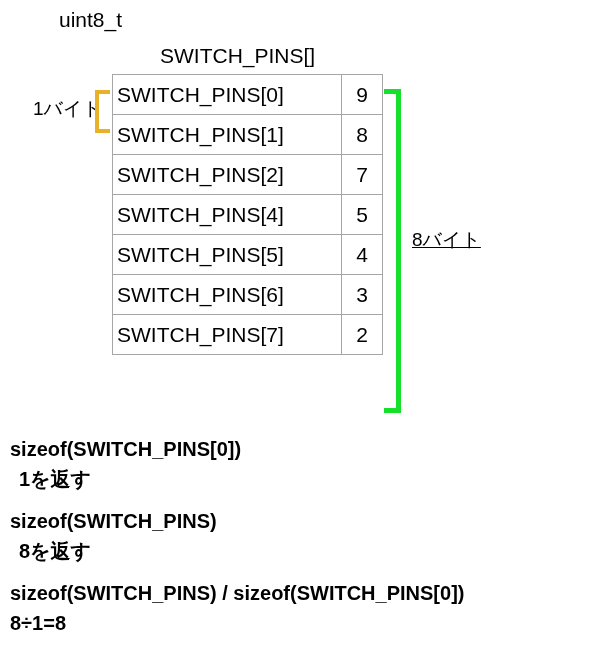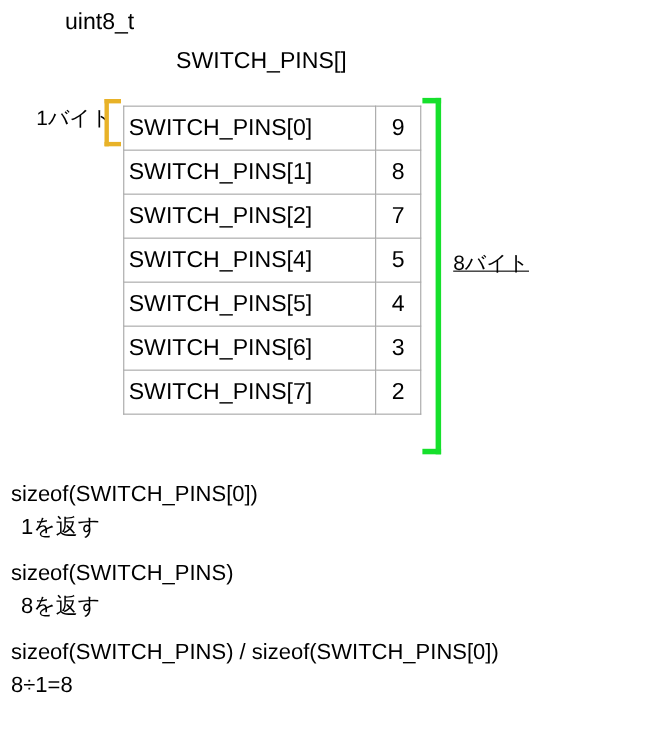--- a/index.html
+++ b/index.html
@@ -39,21 +39,21 @@
     font-size: 21px;
     line-height: 26px;
     white-space: nowrap;
     margin-left: 48px;
   }
 
   
   .array-table {
     position: absolute;
     left: 112px;
-    top: 96px;
+    top: 74px;
     width: 266px;
     border-collapse: collapse;
     table-layout: fixed;
   }
   .array-table td {
     border: 1px solid #a6a6a6;
     height: 39px;
     padding: 0 0 0 4px;
     font-size: 21px;
     line-height: 20px;
@@ -112,20 +112,21 @@
     white-space: nowrap;
     text-decoration: underline;
   }
 
   
   .explain {
     position: absolute;
     left: 10px;
     top: 434px;
     width: 590px;
+    font-weight: bold;
   }
   .explain-group {
     margin: 0 0 12px 0;
   }
   .explain-expr {
     font-size: 20px;
     line-height: 30px;
     white-space: nowrap;
   }
   .explain-result {

